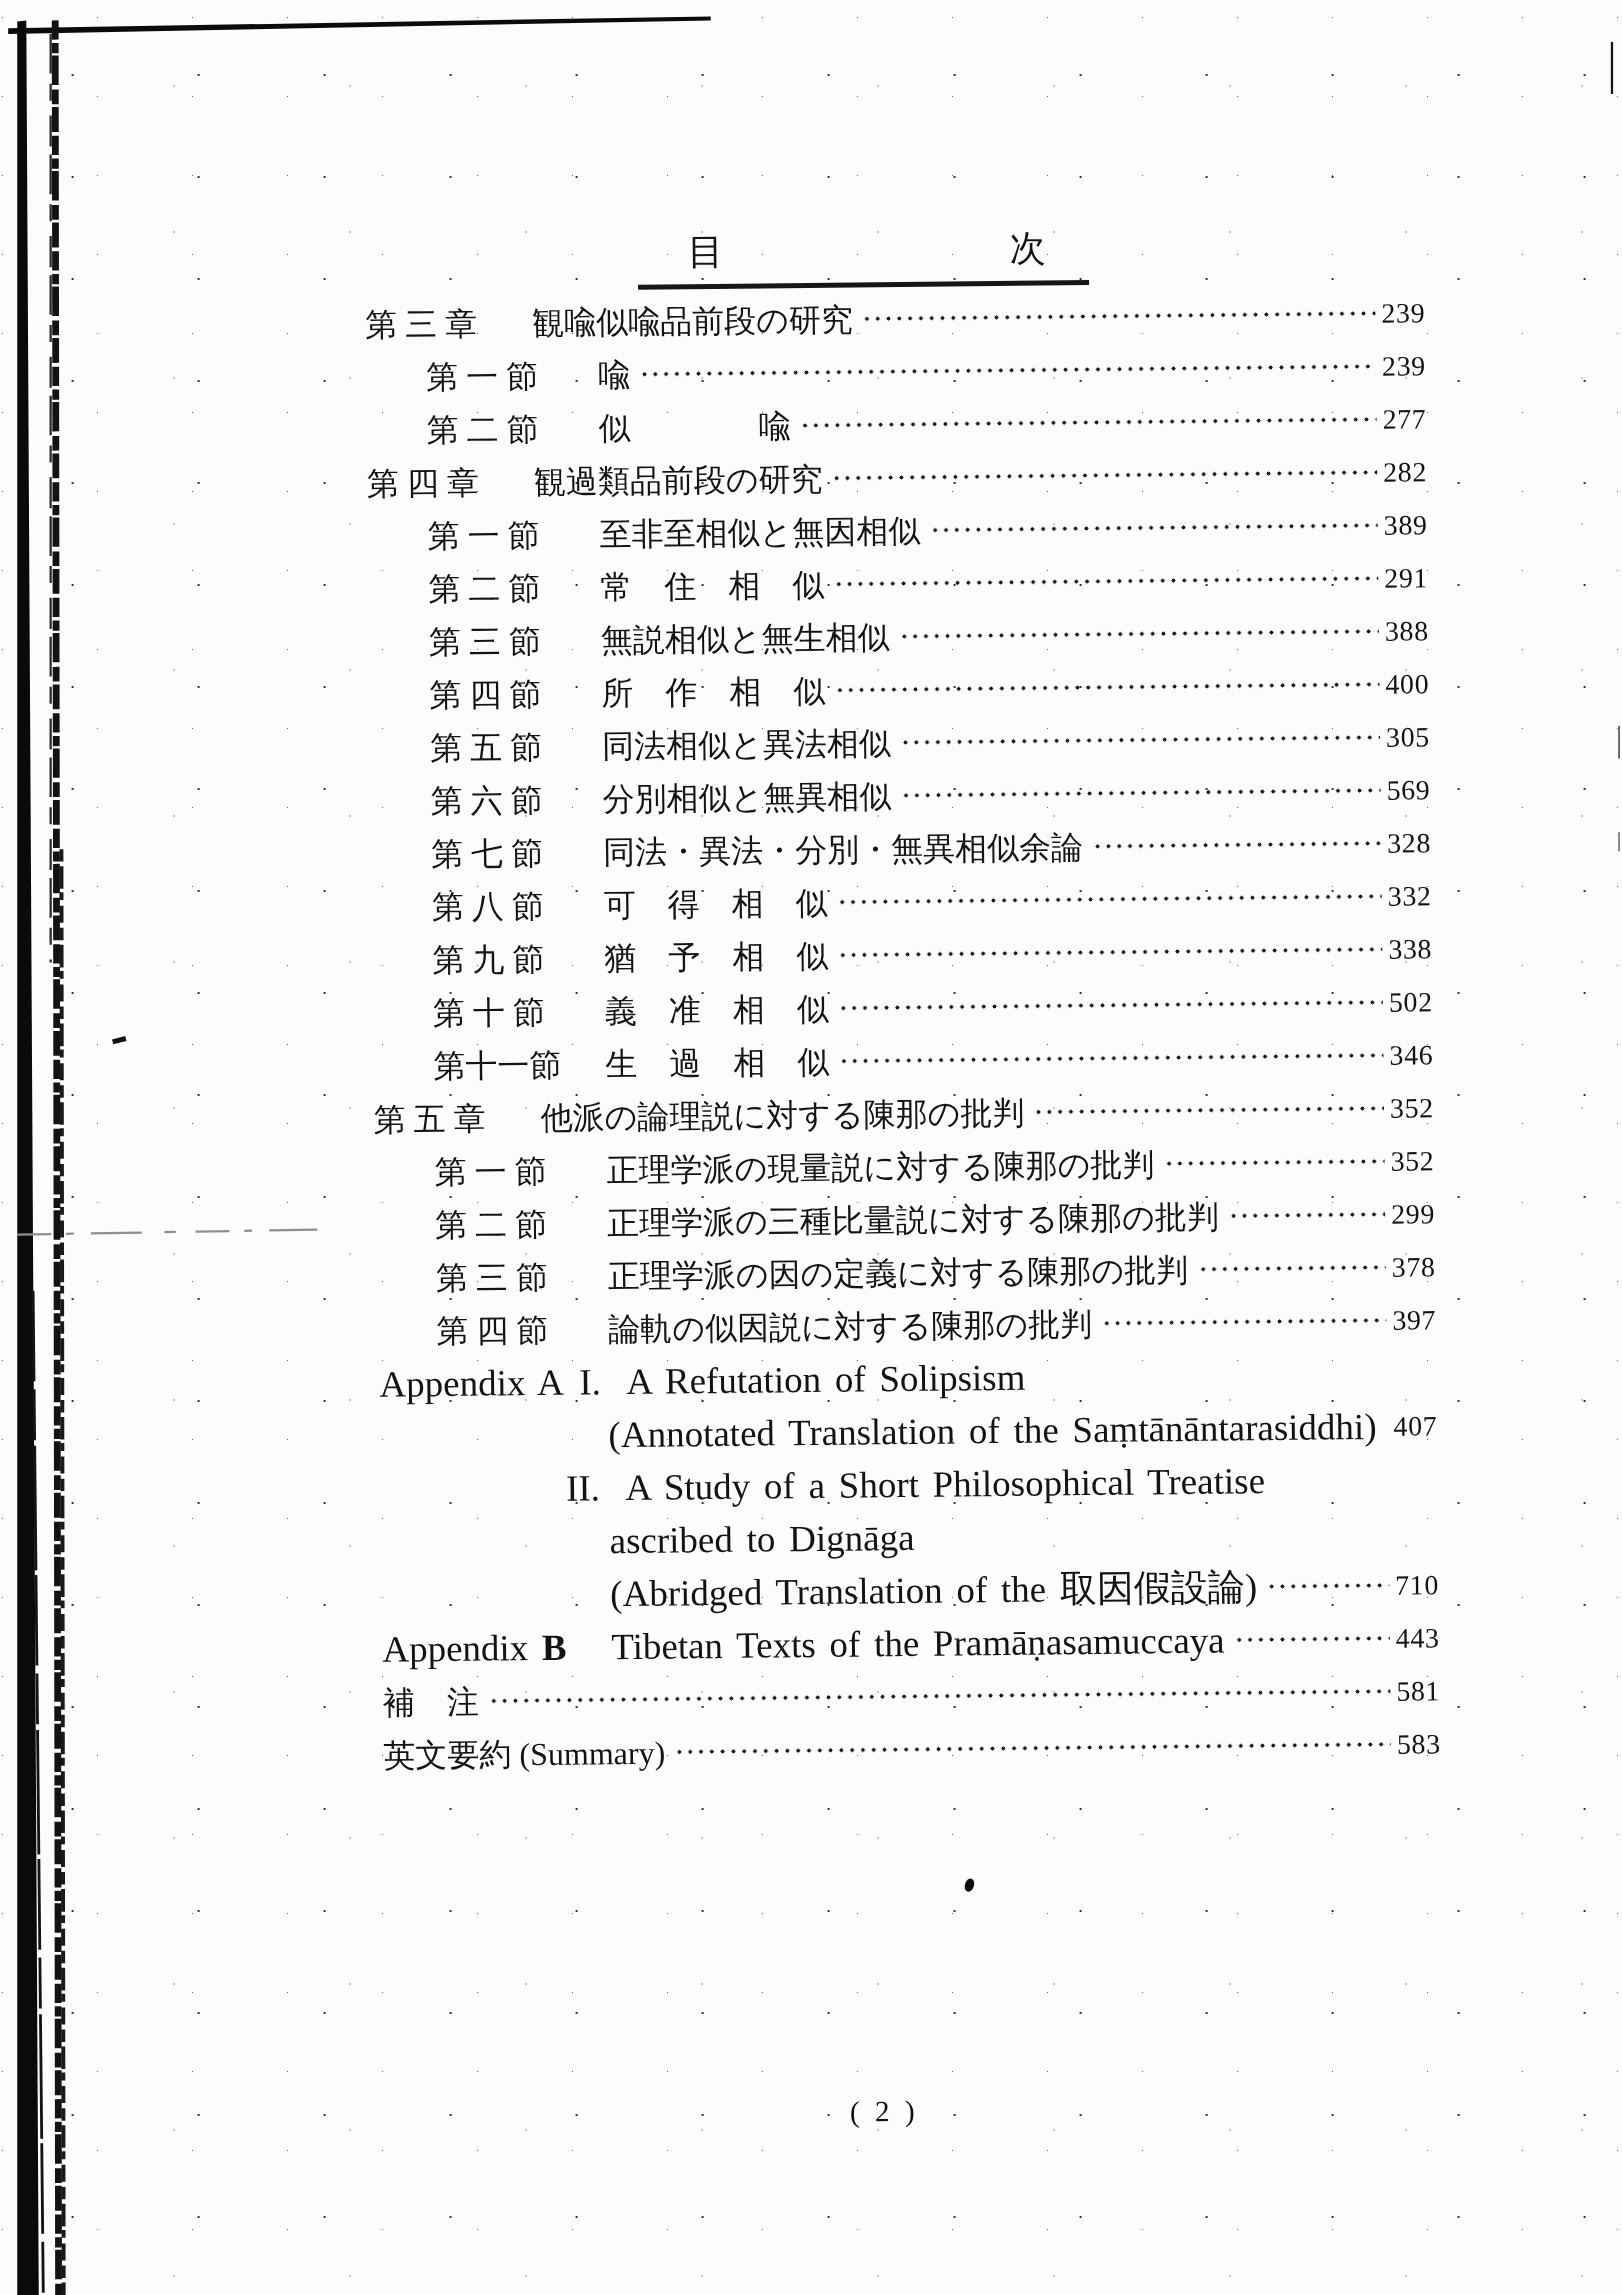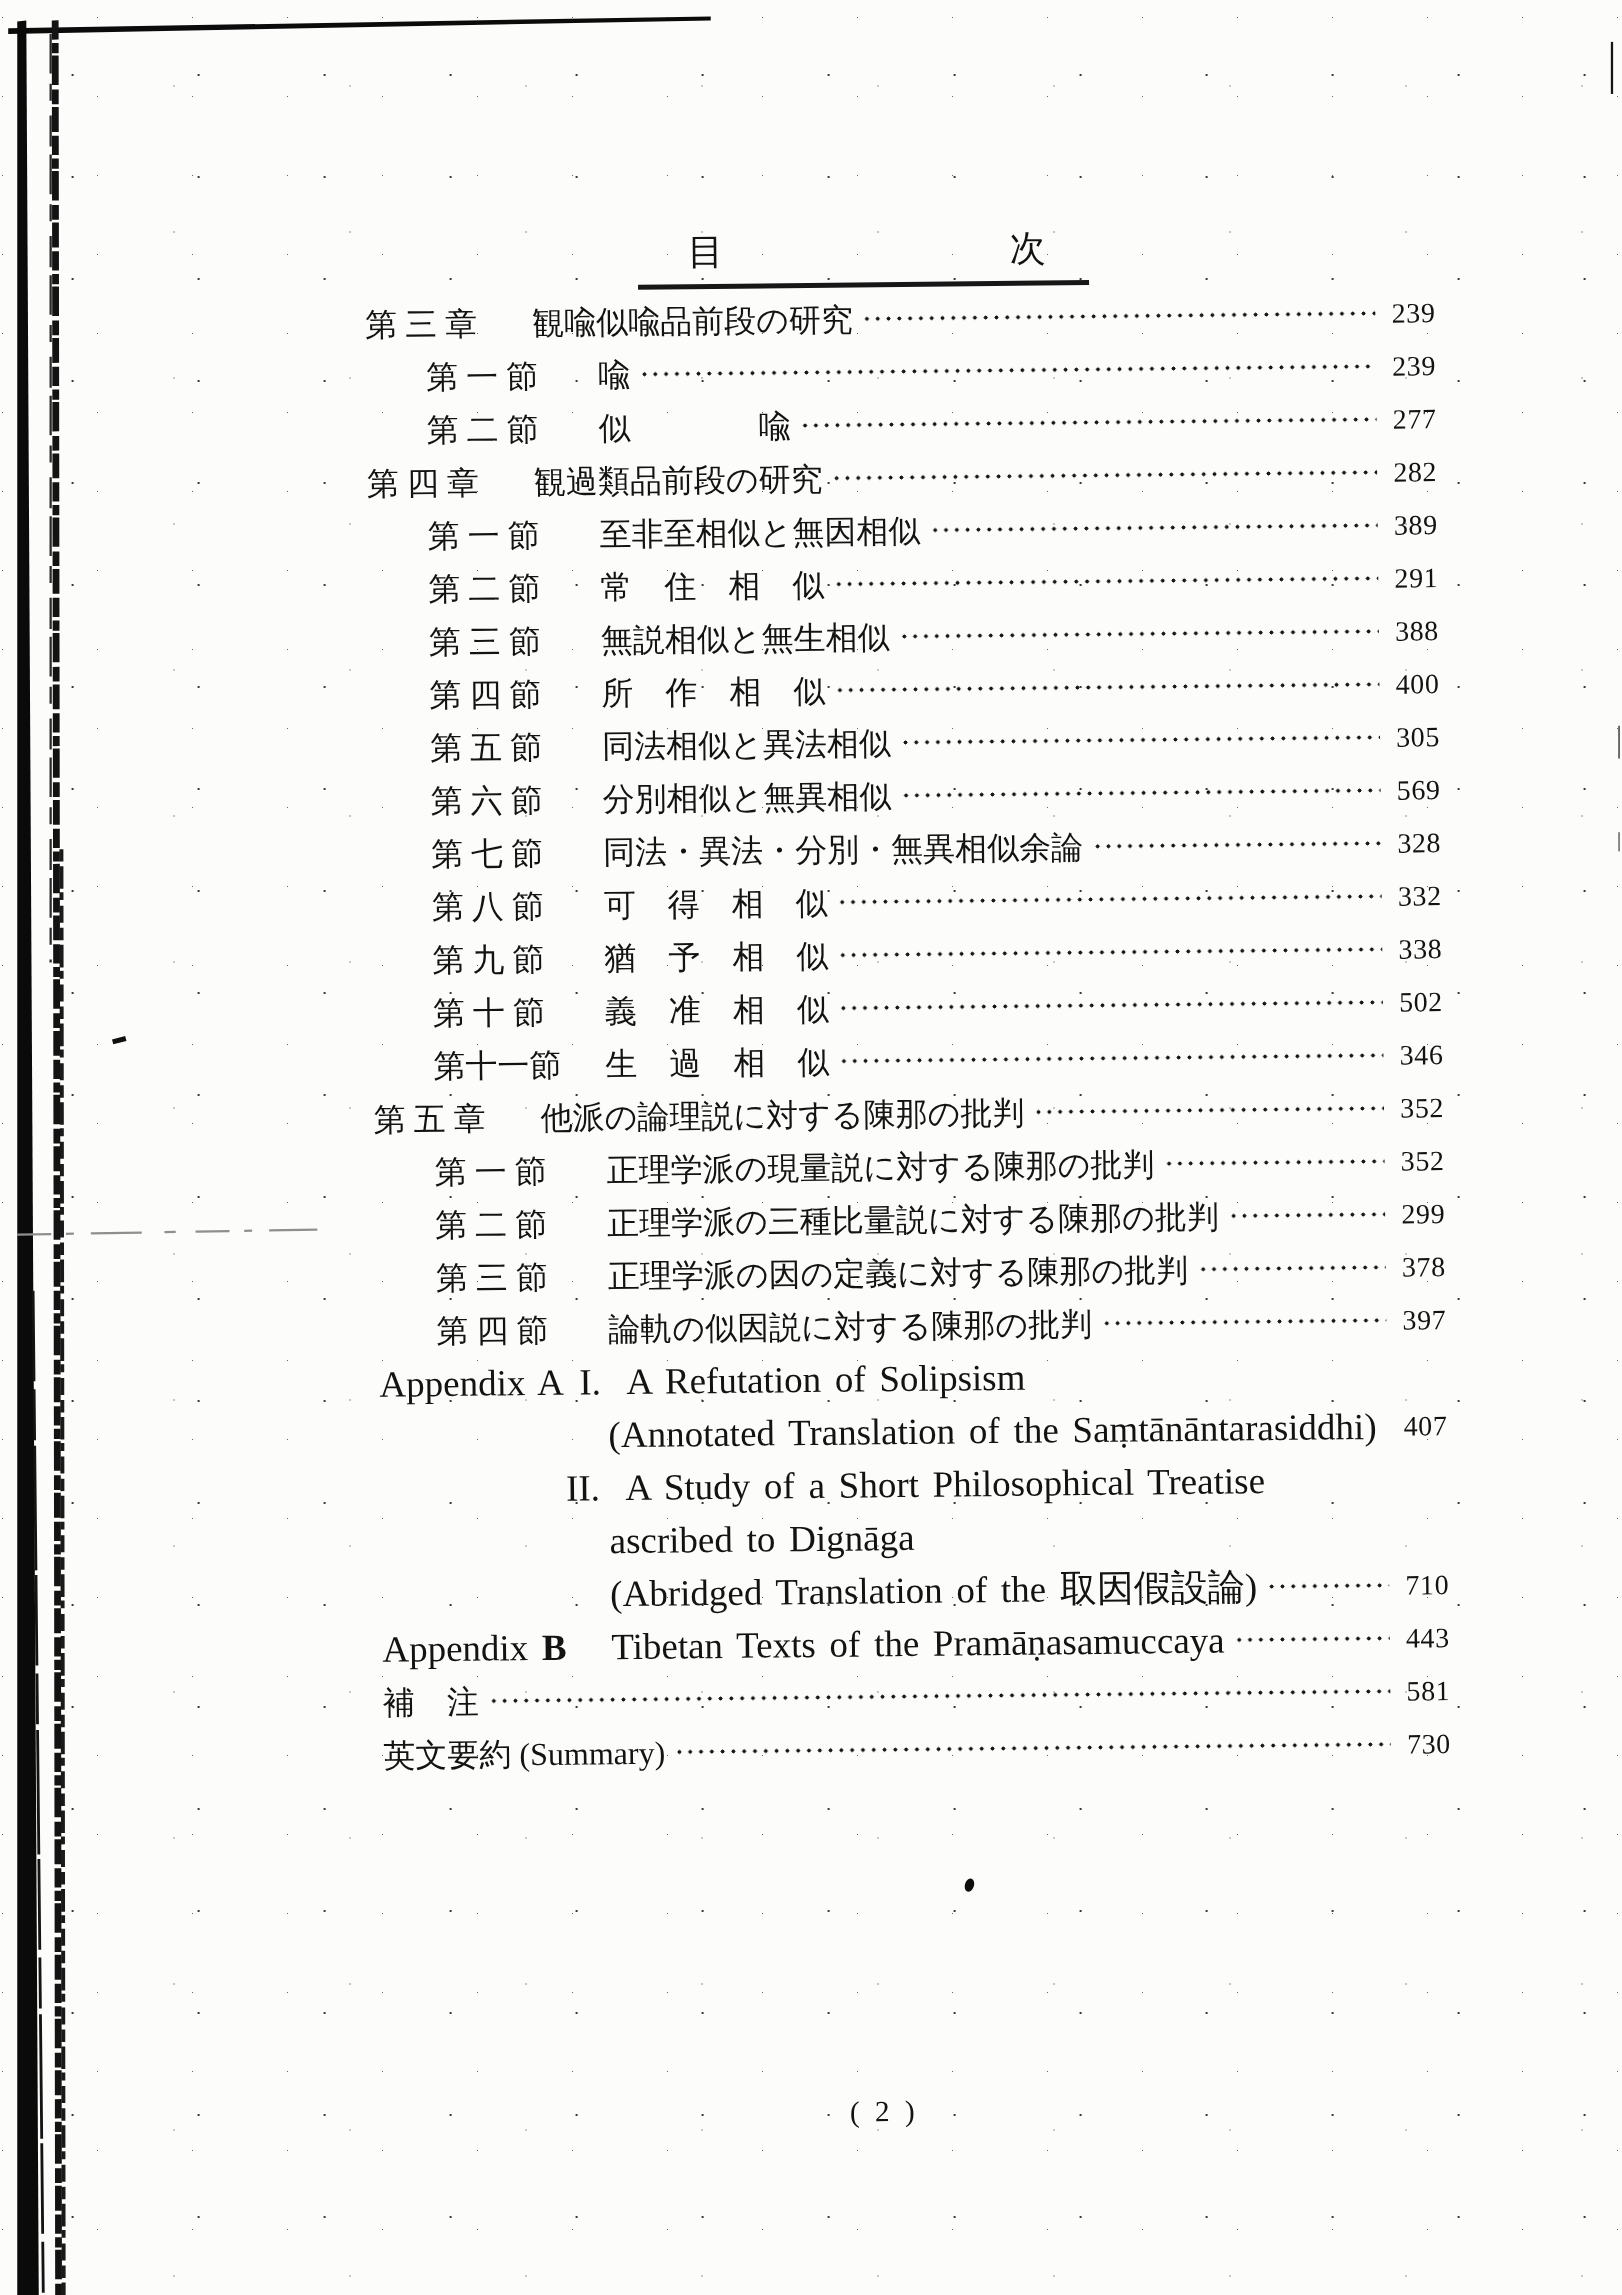--- a/index.html
+++ b/index.html
@@ -56,21 +56,21 @@
   .row .rtitle   { flex:none; white-space:pre; }
   .row .leader   {
     flex:1 1 auto; min-width:0; align-self:stretch;
     margin:0 5.7px 0 8px;
     background-image: radial-gradient(circle, #161616 1.8px, transparent 2.2px);
     background-size: 10.8px 100%;
     background-repeat: repeat-x;
     background-position: 1.1px center;
   }
   .row .pagenum  {
-    flex:none; min-width:54px; text-align:right;
+    flex:none; min-width:54px; text-align:left;
     font-size:28px; letter-spacing:0.6px;
   }
 
   .row.chapter .label { margin-left:5.7px;  width:167px; }
   .row.section .label { margin-left:66px; width:172px; }
 
   .row.app-head, .row.app-sub, .row.app-num, .row.app-sub2, .row.app-b {
     font-size:37px; word-spacing:4.5px;
   }
   .row.app-head { padding-left:8.5px; }
@@ -309,19 +309,19 @@
     
     <span class="rtitle">補　注</span>
     <span class="leader"></span>
     <span class="pagenum">581</span>
   </div>
 
   <div class="row plain no-label">
     
     <span class="rtitle">英文要約 (Summary)</span>
     <span class="leader"></span>
-    <span class="pagenum">730</span>
+    <span class="pagenum">583</span>
   </div>
 </div>
 
   <div class="footer">( 2 )</div>
 </div>
 
 
 </body></html>

